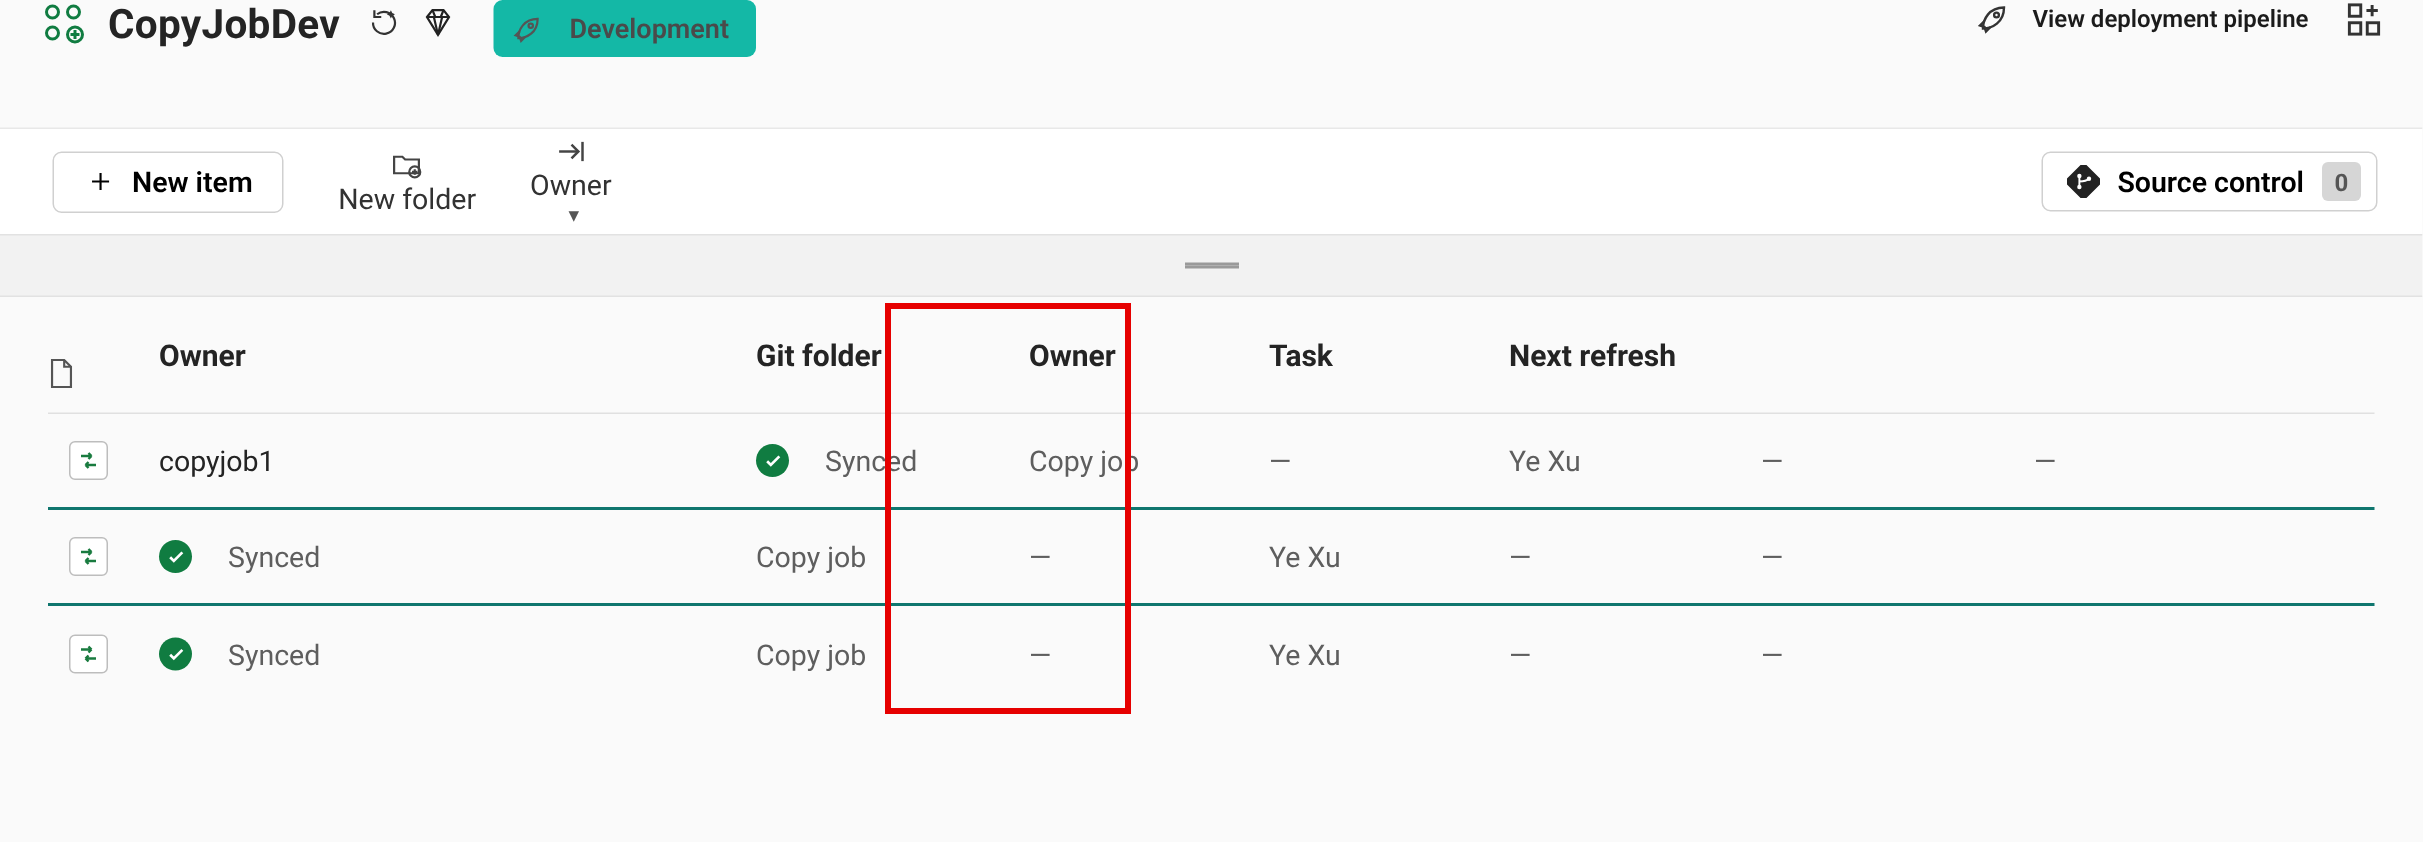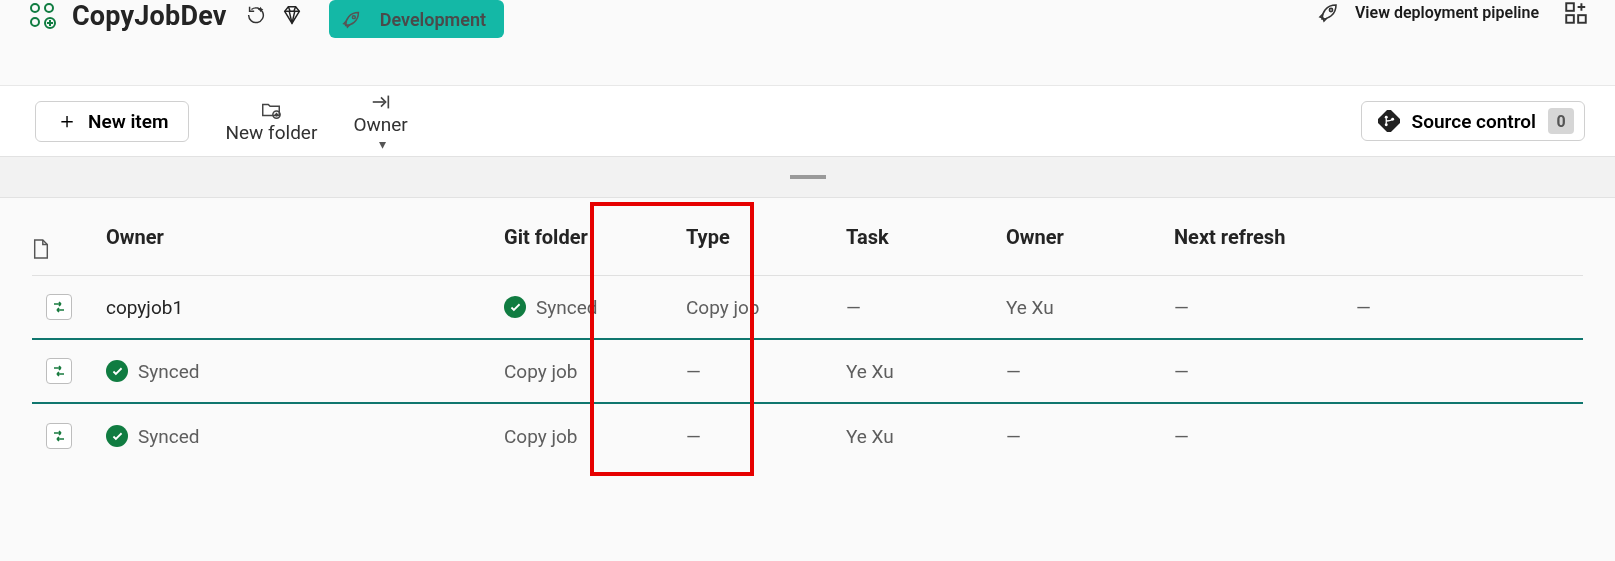--- a/index.html
+++ b/index.html
@@ -98,21 +98,21 @@
   .muted { color:#5e5e5e; }
   .dash { color:#5e5e5e; letter-spacing:2px; }
 
   .file-ic { width:20px; height:22px; color:#555; margin-left:16px;}
   .item-ic {
     width:26px; height:26px; border:1px solid #bdbdbd; border-radius:4px; background:#fff;
     display:flex; align-items:center; justify-content:center; margin-left:14px;
     color:#197b3f;
   }
 
-  .git-cell { display:flex; align-items:center; gap:10px; }
+  .git-cell { display:flex; align-items:center; gap:24px; }
   .check-dot {
     width:22px; height:22px; border-radius:50%; background:#107c41;
     display:flex; align-items:center; justify-content:center; color:#fff;
   }
   .check-dot svg { width:13px; height:13px; }
 
   
   .red-box {
     position:absolute;
     border:4px solid #e60000;
@@ -242,23 +242,22 @@
       <span>
         <span class="file-ic">
           <svg viewBox="0 0 20 24" width="18" height="22" fill="none" stroke="#555" stroke-width="1.6">
             <path d="M3 2h9l5 5v15H3z"></path>
               <path d="M12 2v5h5"></path>
           </svg>
         </span>
       </span>
       <span>Owner</span>
       <span>Git folder</span>
-      <span>Type</span>
+      <span>Owner</span>
       <span>Task</span>
-      <span>Owner</span>
       <span>Next refresh</span>
     </div>
 
     <div class="row">
       <span>
         <span class="item-ic">
           <svg viewBox="0 0 16 16" width="16" height="16" fill="none" stroke="#197b3f" stroke-width="1.6">
             <path d="M3 5h7M10 5l-2-2M10 5l-2 2 M13 11H6M6 11l2-2M6 11l2 2"></path>
           </svg>
         </span>

